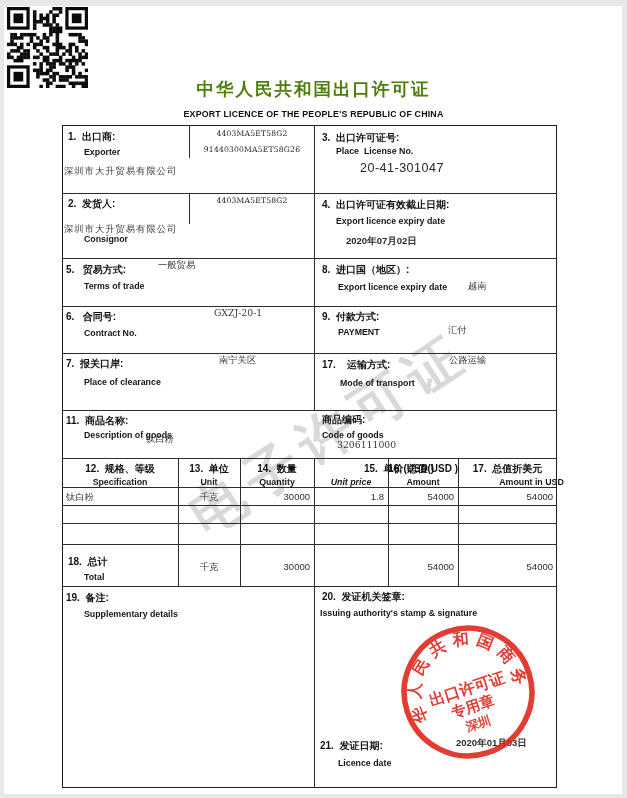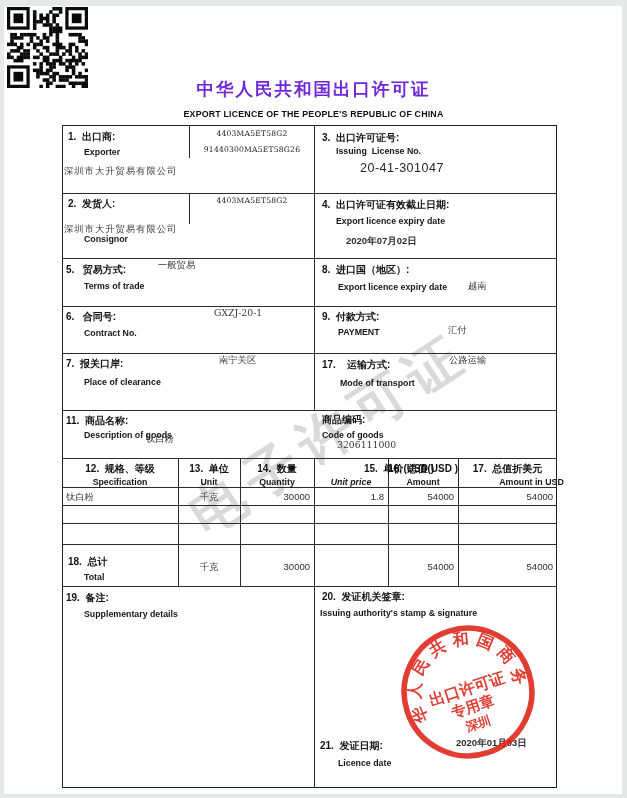--- a/index.html
+++ b/index.html
@@ -1,20 +1,20 @@
 <!DOCTYPE html>
 <html><head>
 <meta charset="utf-8">
 <style>
   html,body{margin:0;padding:0;}
   body{background:#e7e9e8;font-family:"Liberation Sans","DejaVu Sans",sans-serif;}
   .page{position:relative;width:627px;height:798px;background:#e7e9e8;overflow:hidden;}
   .sheet{position:absolute;left:4px;top:6px;width:618px;height:788px;background:#ffffff;}
   .abs{position:absolute;line-height:1.15;white-space:pre;}
-  .title{left:0;right:0;text-align:center;font-weight:bold;font-size:17.5px;letter-spacing:2px;color:#6d28d9;}
+  .title{left:0;right:0;text-align:center;font-weight:bold;font-size:17.5px;letter-spacing:2px;color:#4d7c0f;}
   .subtitle{left:0;right:0;text-align:center;font-weight:bold;font-size:8.8px;letter-spacing:.2px;color:#0d0d0d;}
   .lbl-zh{font-weight:bold;font-size:10px;color:#111;}
   .lbl-en{font-weight:bold;font-size:8.8px;color:#161616;}
   .val{font-size:9.3px;color:#3a3a3a;font-family:"DejaVu Serif","Liberation Serif",serif;}
   .val-num{font-size:9.5px;color:#2e2e2e;}
   .code{font-size:7.6px;color:#222;font-family:"DejaVu Serif","Liberation Serif",serif;letter-spacing:.2px;}
   .big-num{font-size:12.5px;color:#262626;letter-spacing:.5px;}
   .date{font-size:9.5px;font-weight:600;color:#2b2b2b;}
   .hline{position:absolute;left:62px;width:495px;height:1px;background:#2c2c2c;}
   .vline{position:absolute;width:1px;background:#2c2c2c;}
@@ -284,21 +284,21 @@
   <div class="vline z2" style="left:458px;top:458px;height:128px;"></div>
   <div class="vline z2" style="left:314px;top:586px;height:202px;"></div>
 
   <div class="abs lbl-zh z2" style="left:68px;top:131px;">1.  出口商:</div>
   <div class="abs lbl-en z2" style="left:84px;top:147px;">Exporter</div>
   <div class="abs code z2 center" style="left:192px;top:130px;width:120px;">4403MA5ET58G2</div>
   <div class="abs code z2 center" style="left:192px;top:146px;width:120px;text-align:center;">91440300MA5ET58G26</div>
   <div class="abs val z2" style="left:64px;top:166px;letter-spacing:1px;">深圳市大升贸易有限公司</div>
 
   <div class="abs lbl-zh z2" style="left:322px;top:132px;">3.  出口许可证号:</div>
-  <div class="abs lbl-en z2" style="left:336px;top:146px;">Issuing  License No.</div>
+  <div class="abs lbl-en z2" style="left:336px;top:146px;">Place  License No.</div>
   <div class="abs big-num z2" style="left:360px;top:161px;">20-41-301047</div>
 
   <div class="abs lbl-zh z2" style="left:68px;top:198px;">2.  发货人:</div>
   <div class="abs lbl-en z2" style="left:84px;top:214px;margin-top:20px;">Consignor</div>
   <div class="abs code z2 center" style="left:192px;top:197px;width:120px;">4403MA5ET58G2</div>
   <div class="abs val z2" style="left:64px;top:224px;letter-spacing:1px;">深圳市大升贸易有限公司</div>
 
   <div class="abs lbl-zh z2" style="left:322px;top:199px;">4.  出口许可证有效截止日期:</div>
   <div class="abs lbl-en z2" style="left:336px;top:216px;">Export licence expiry date</div>
   <div class="abs date z2" style="left:346px;top:236px;">2020年07月02日</div>

